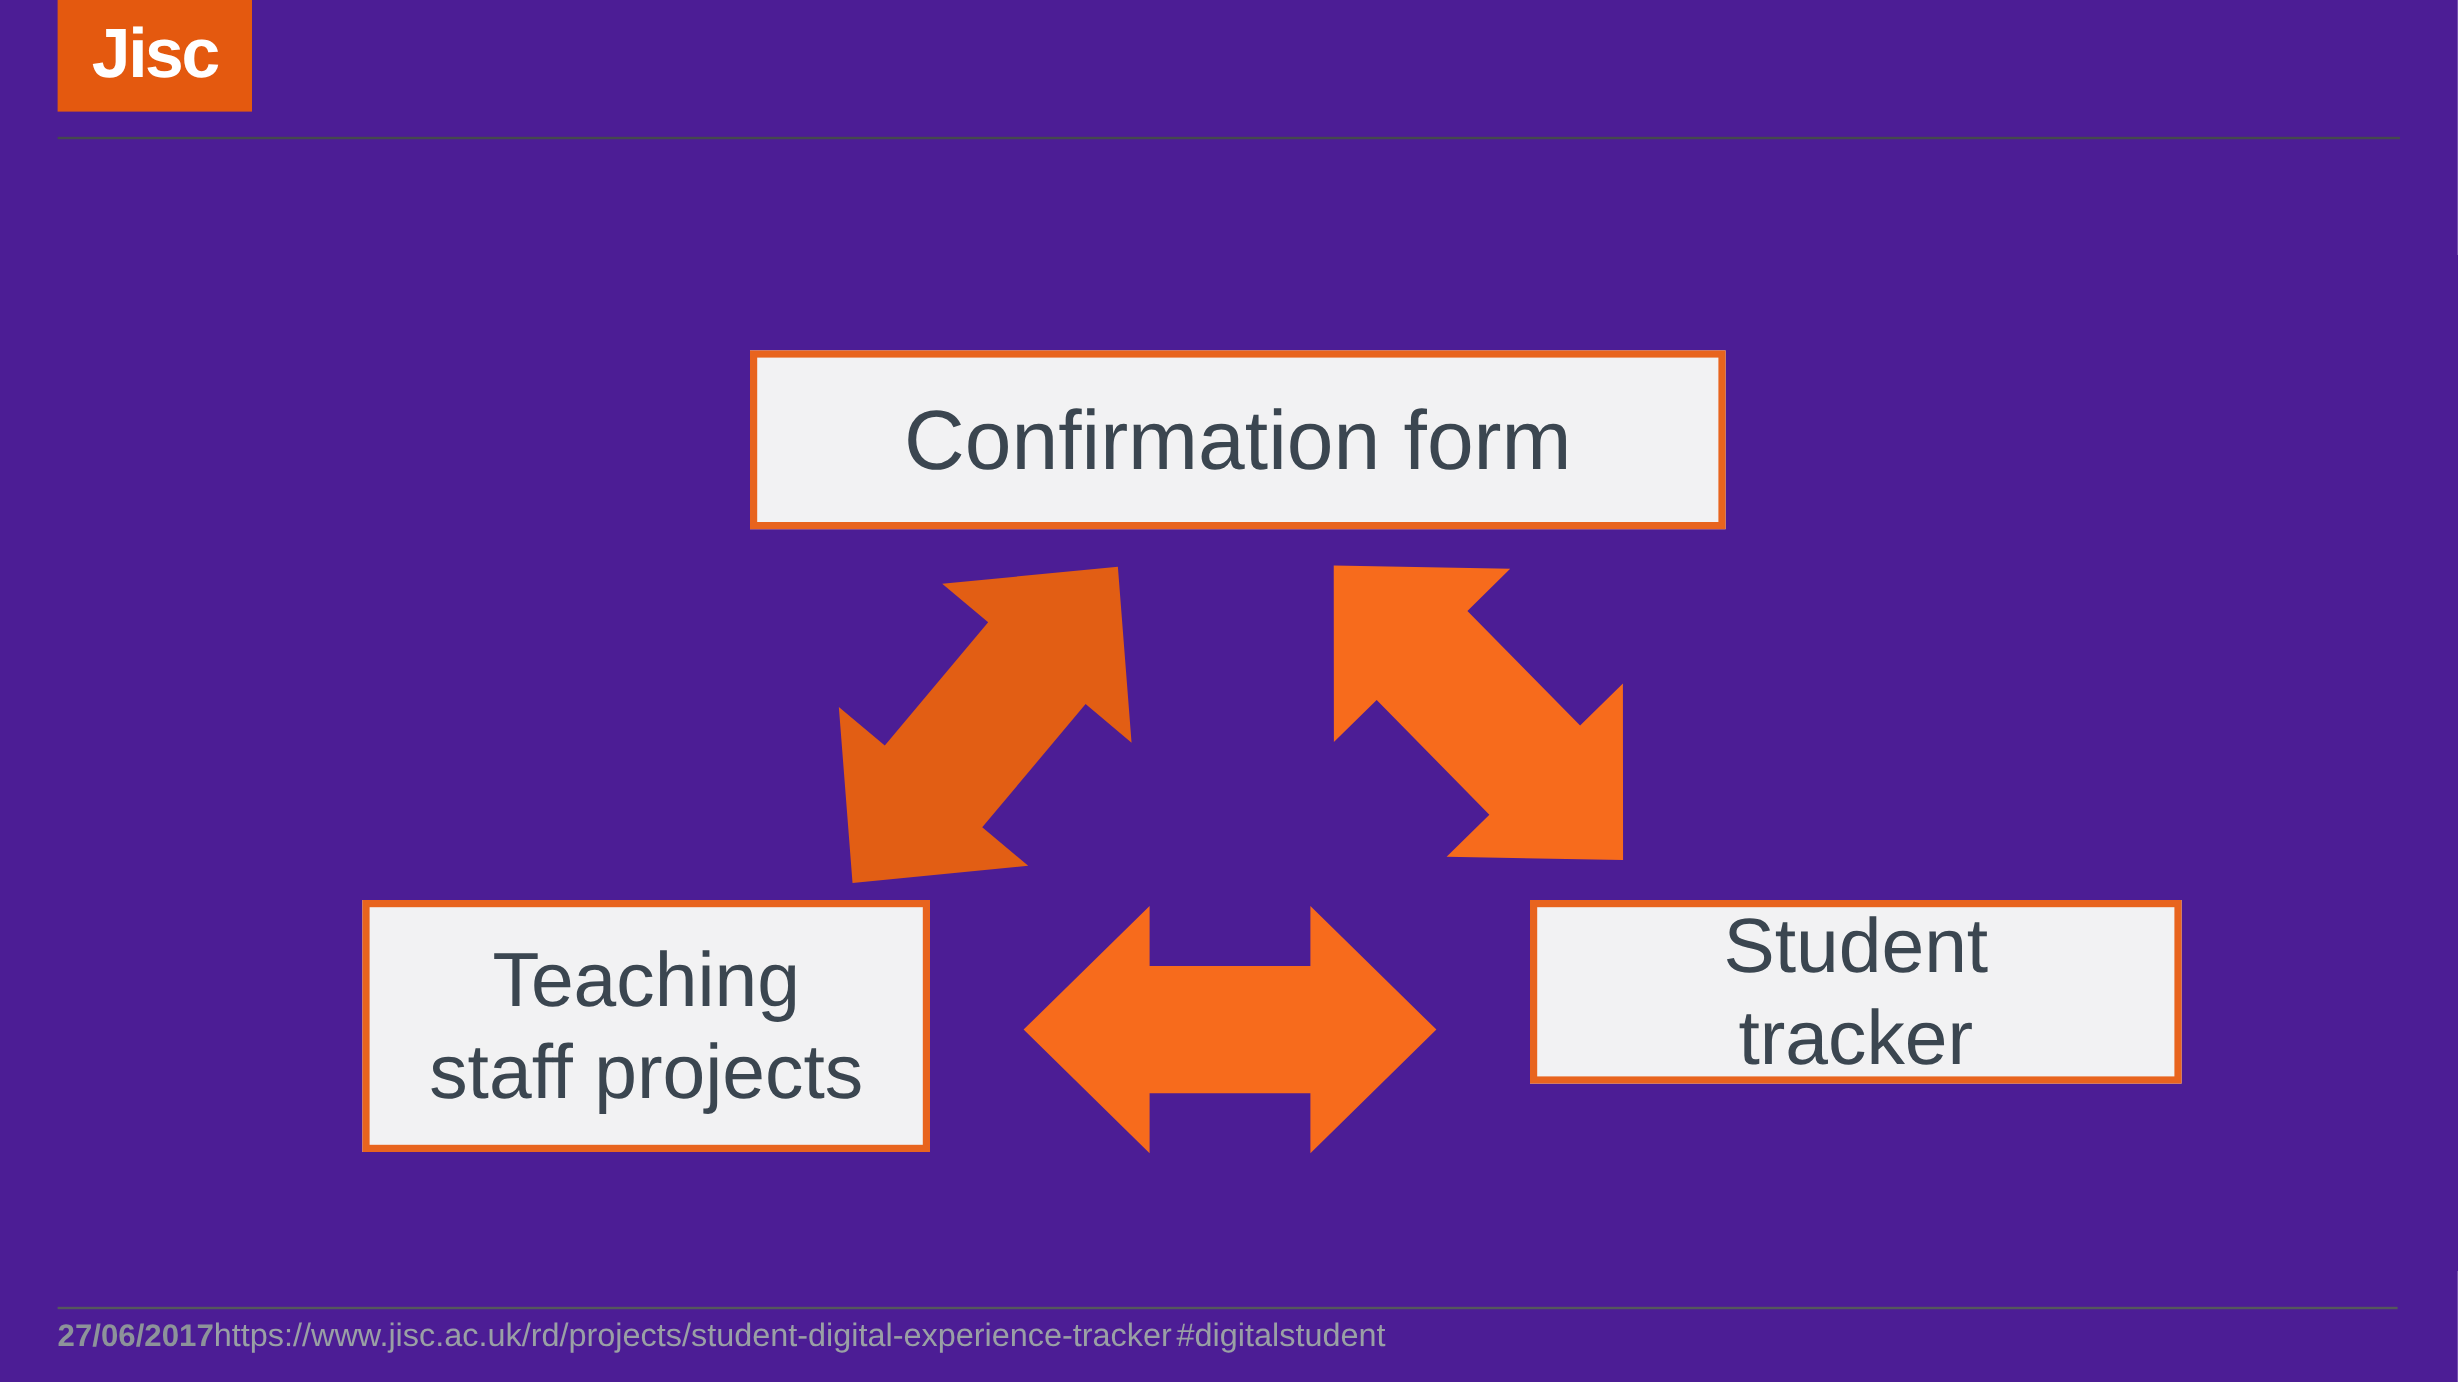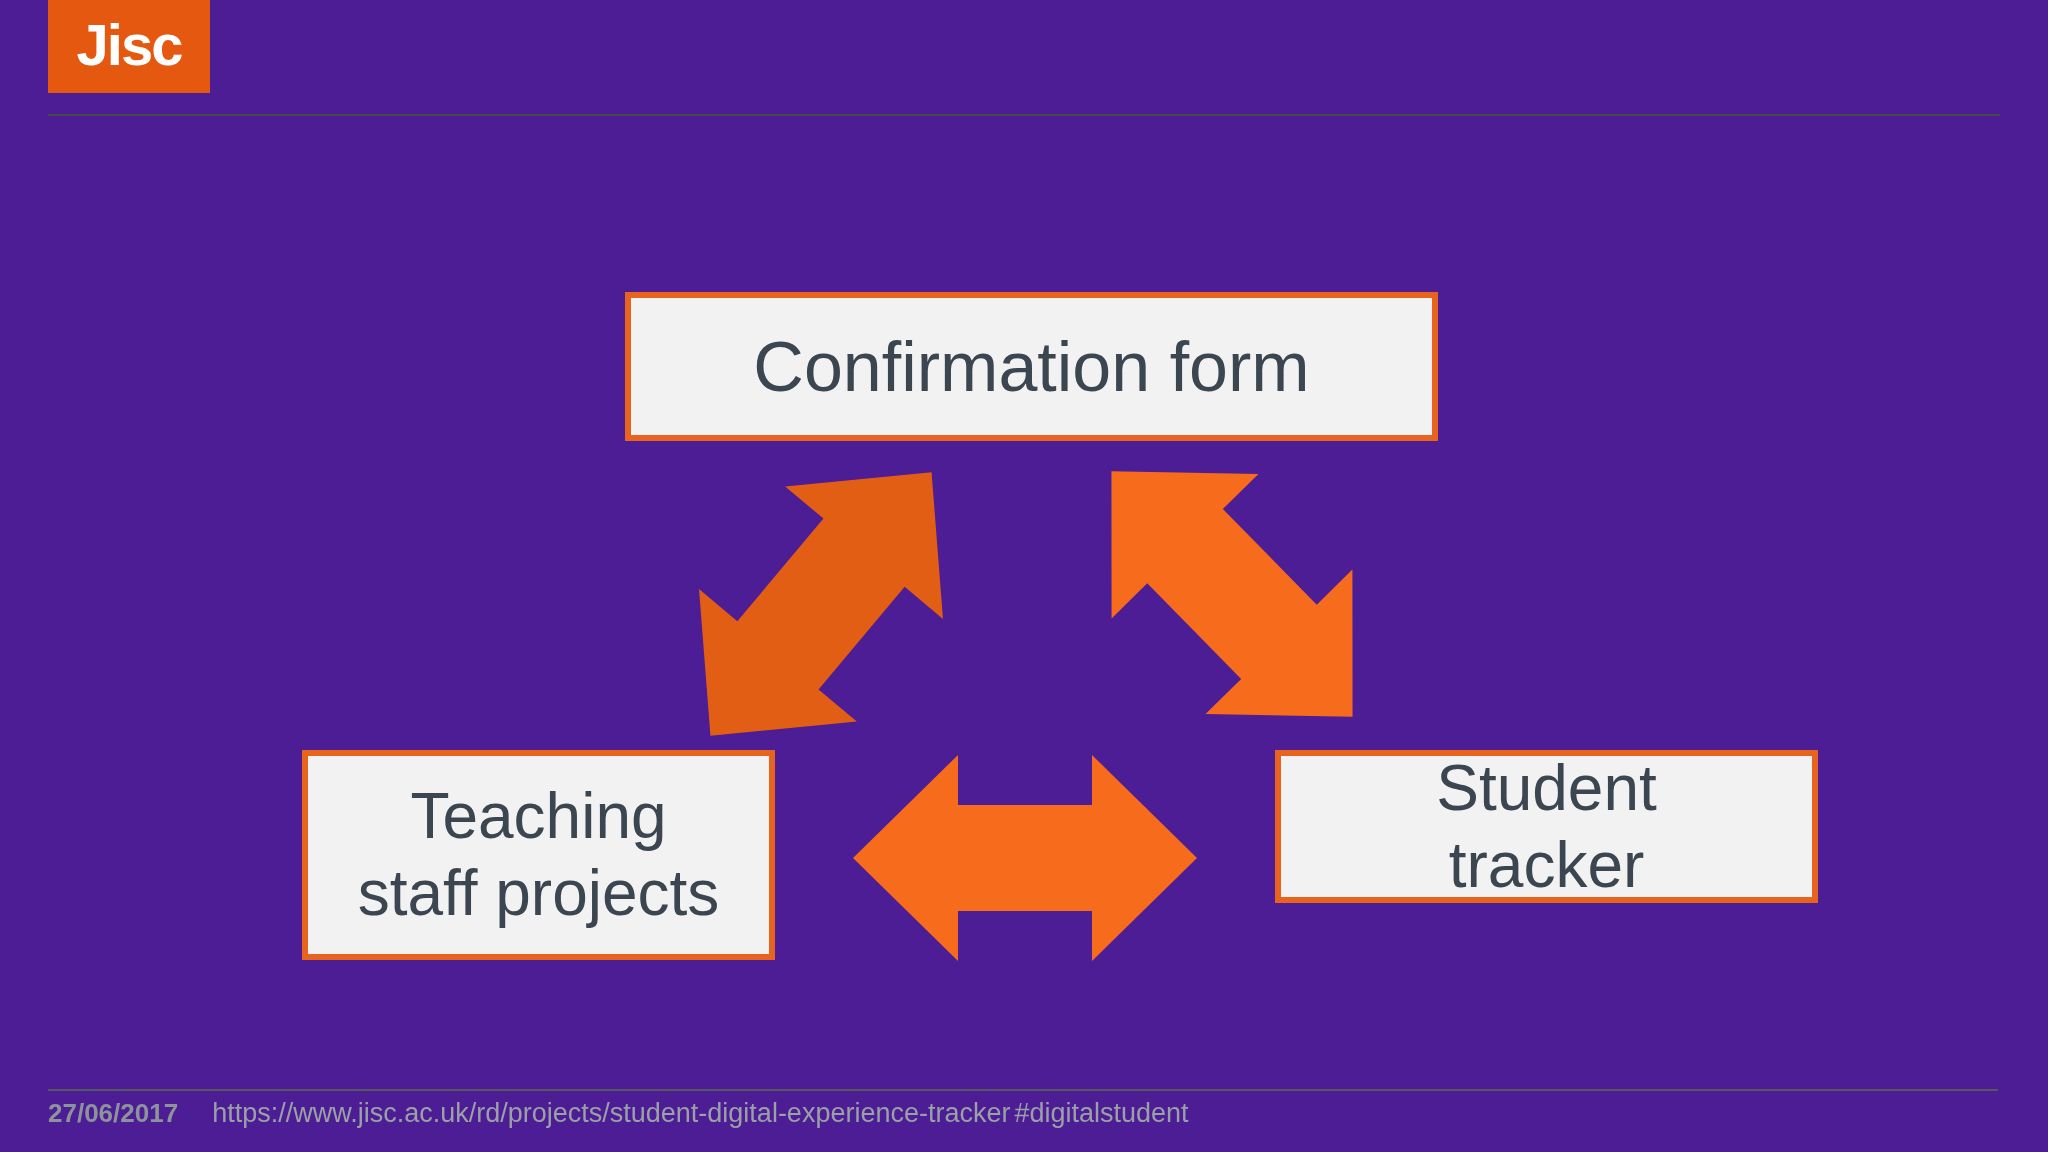--- a/index.html
+++ b/index.html
@@ -47,21 +47,21 @@
   
   .footer-rule {
     position: absolute; left: 48px; top: 1089px;
     width: 1950px; height: 2px; background: #55585C;
   }
   .footer {
     position: absolute; left: 48px; top: 1098px;
     display: flex; align-items: flex-end; white-space: nowrap;
   }
   .footer-date { font-weight: bold; font-size: 26px; color: #8D939A; }
-  .footer-url  { font-size: 27px; color: #9AA0A5; margin-left: 34px; }
+  .footer-url  { font-size: 27px; color: #9AA0A5; }
   .footer-tag  { font-size: 27px; color: #9AA0A5; margin-left: 4px; }
 </style>
 </head>
 <body>
 
 <div class="slide">
 
   <div class="logo">
     <span class="logo-text">Jisc</span>
   </div>

